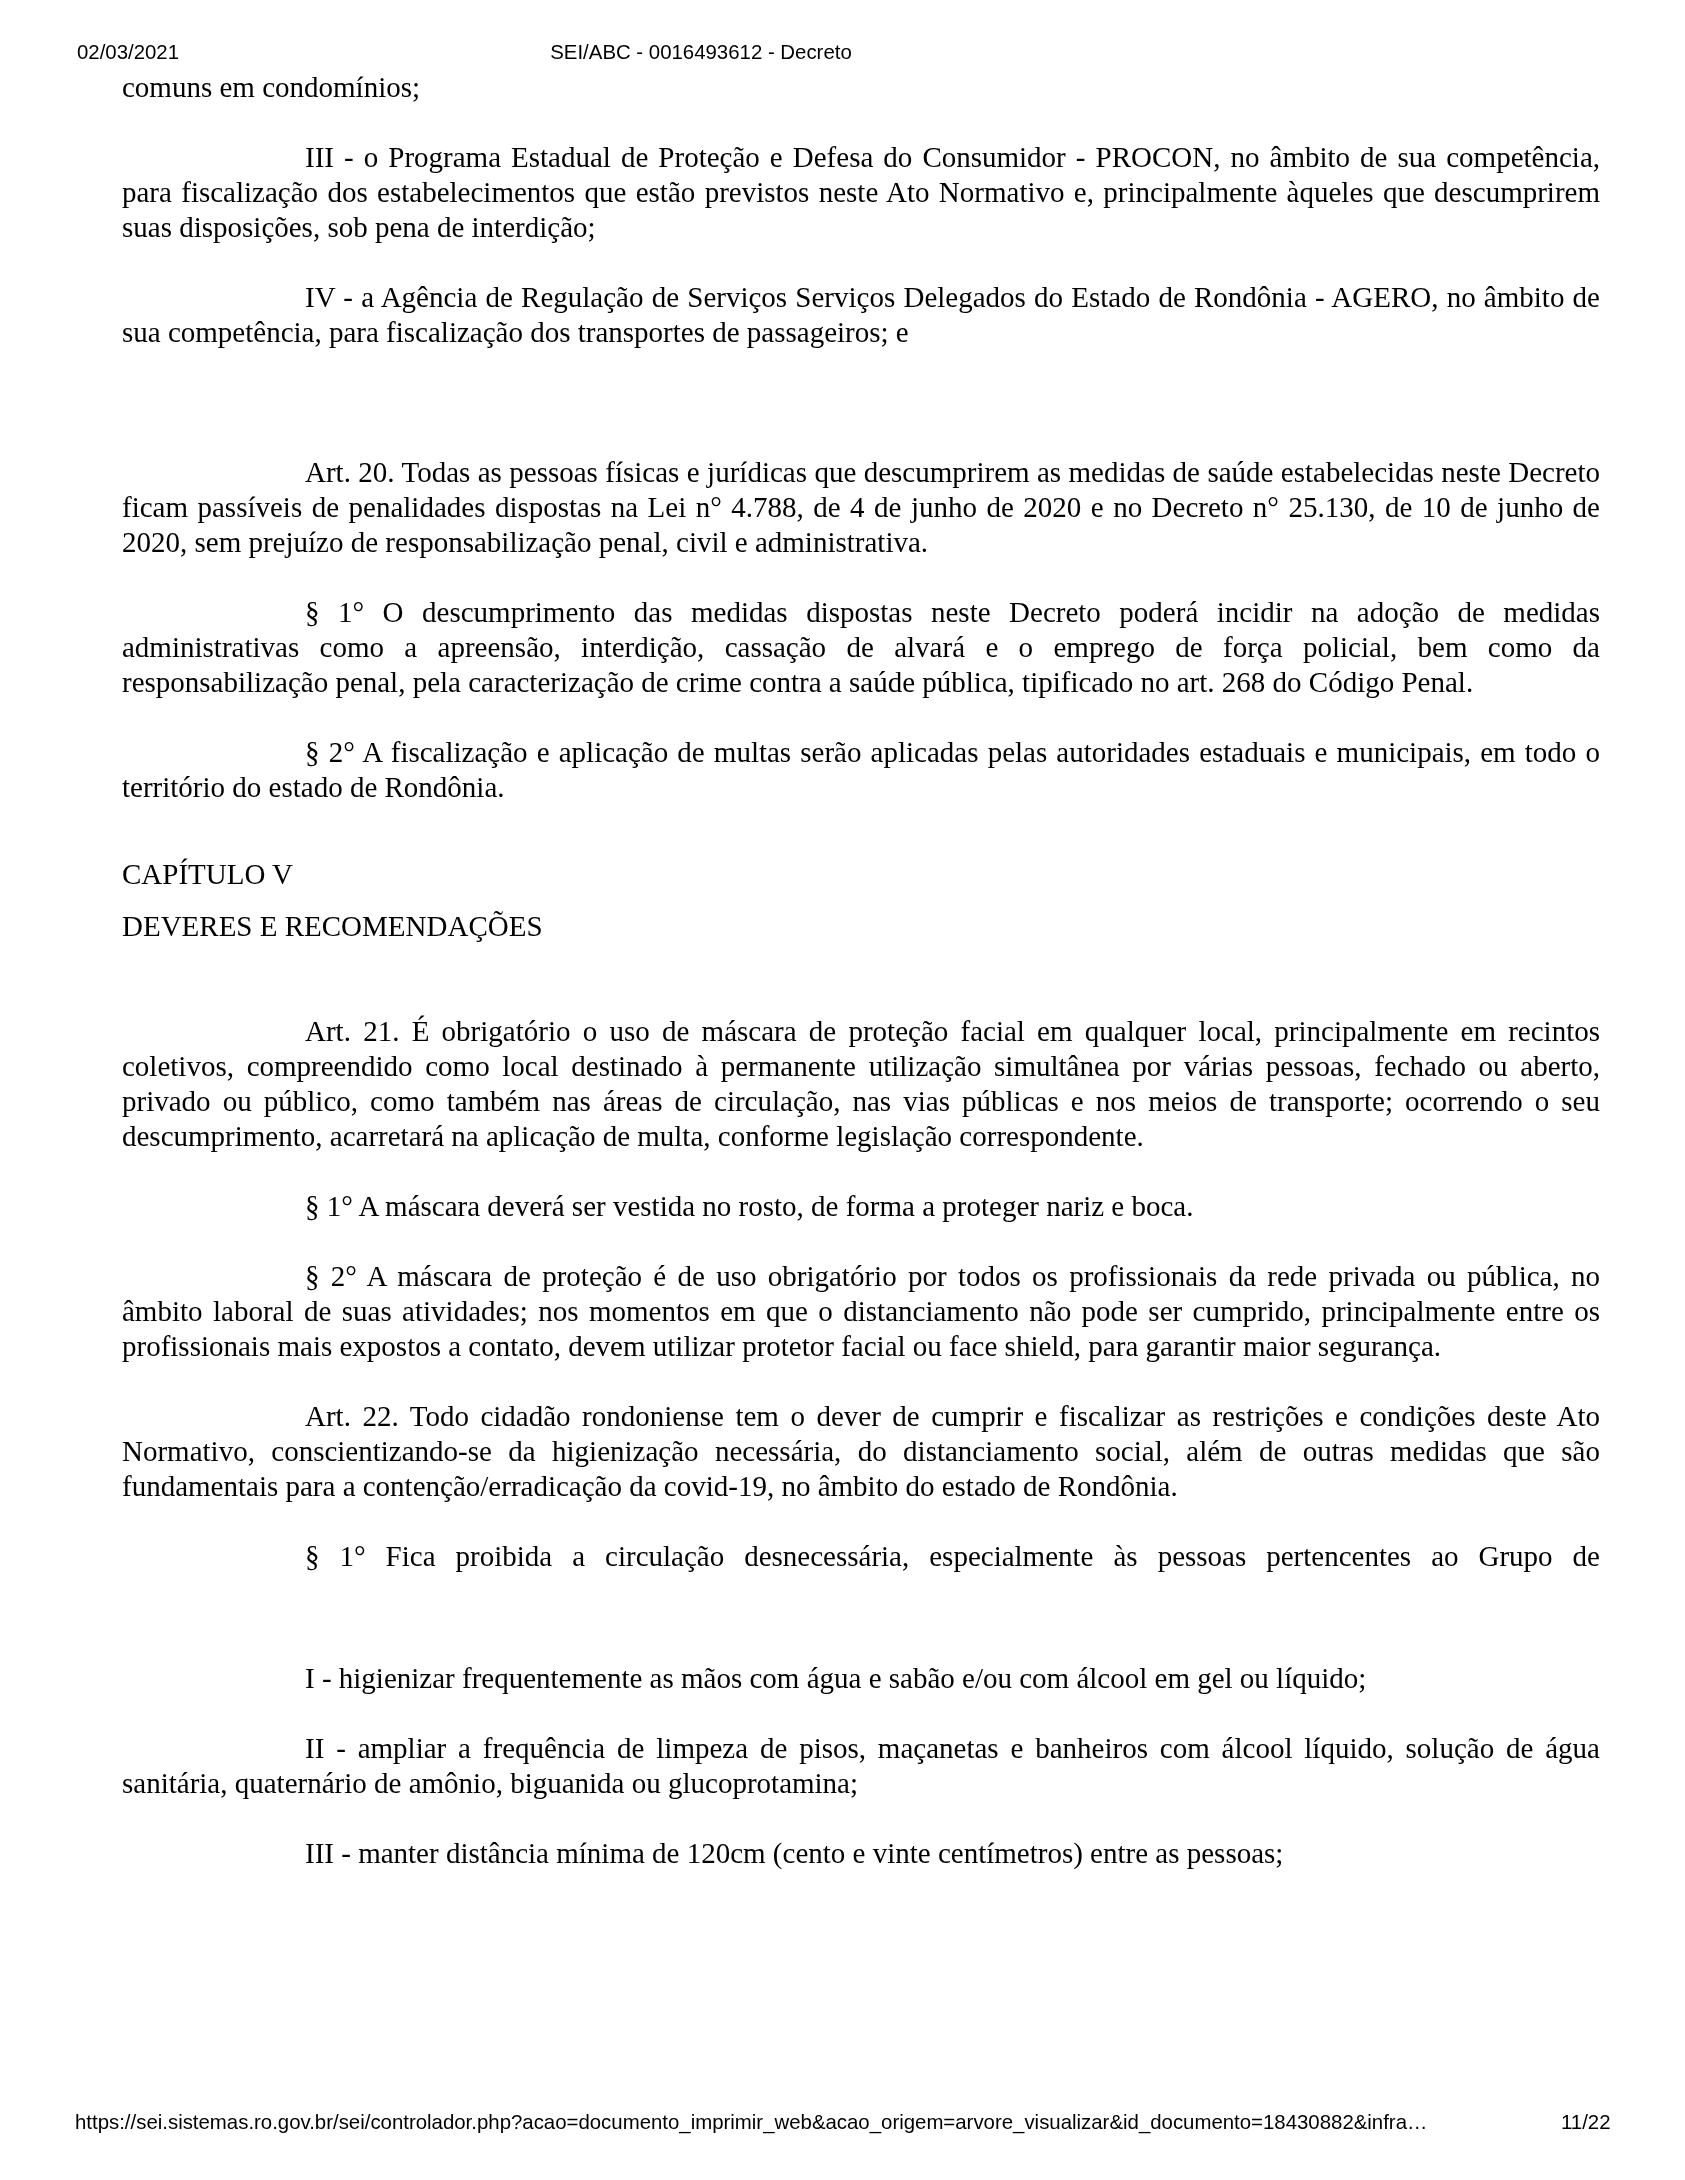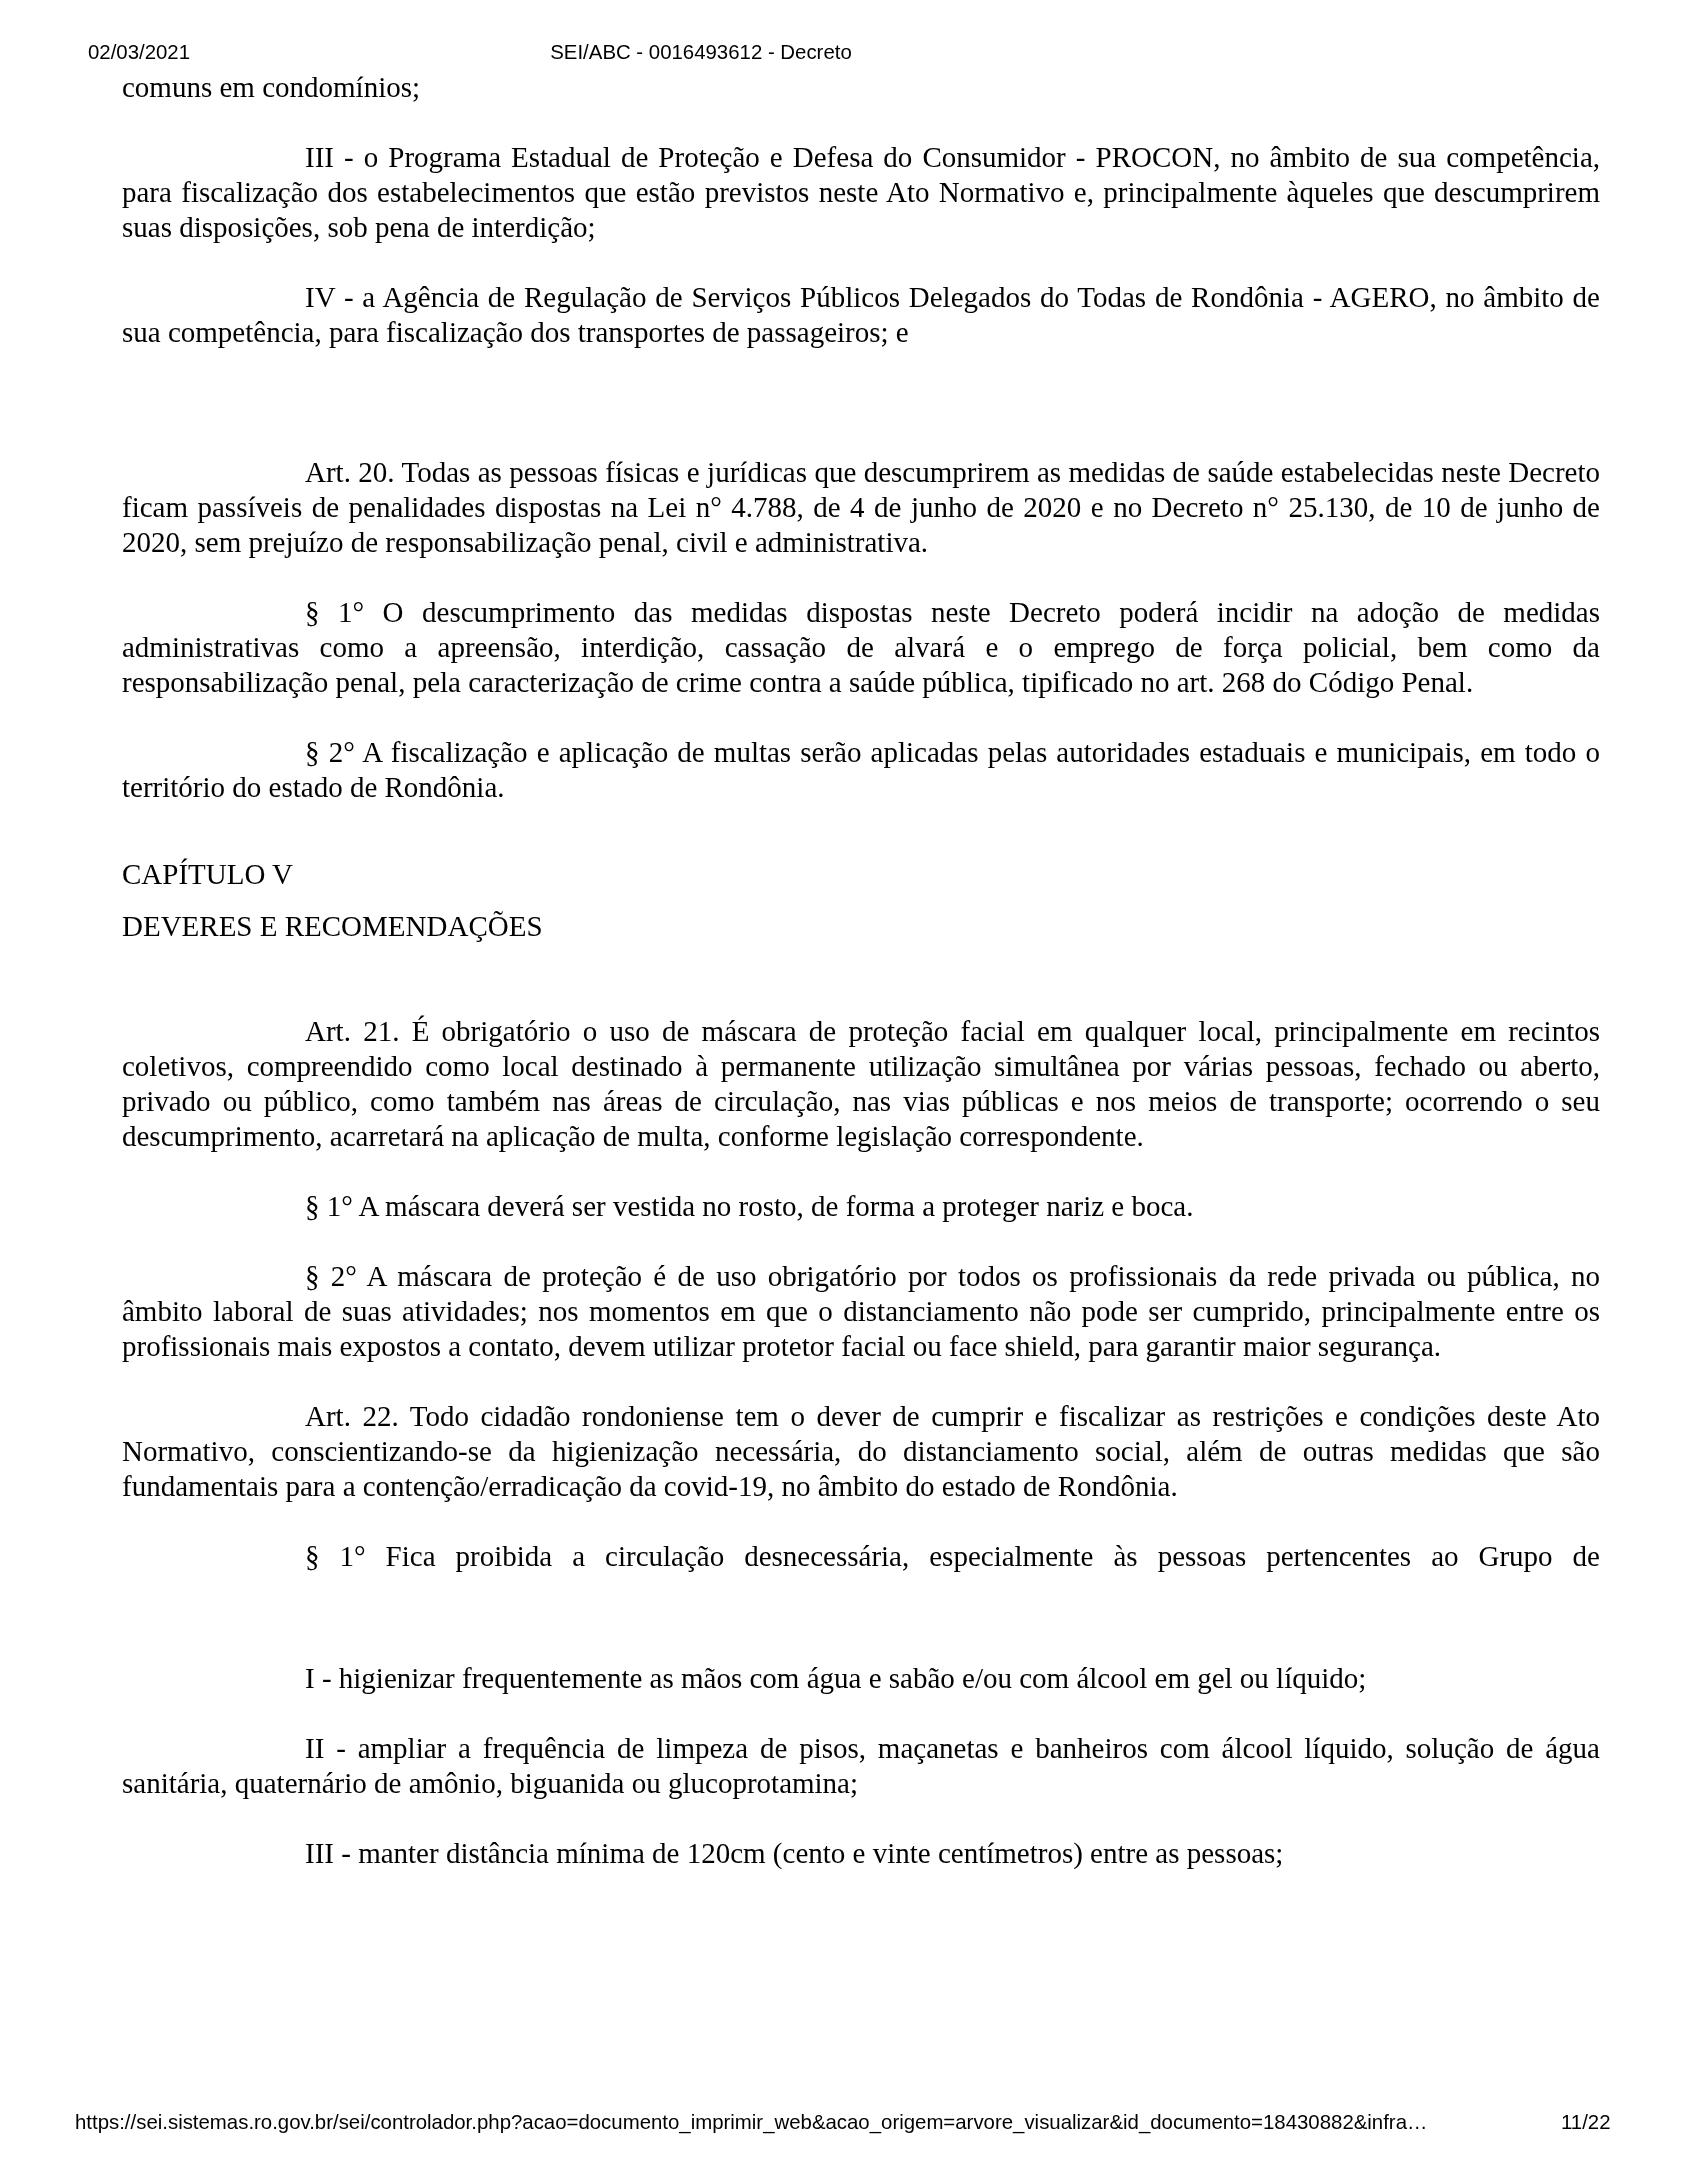--- a/index.html
+++ b/index.html
@@ -1,18 +1,18 @@
 <!DOCTYPE html>
 <html style="font-size:13.6px"><head>
 <meta charset="utf-8">
 <style>
   html, body { margin:0; padding:0; background:#ffffff; }
   body { width:1686px; height:2181px; position:relative; overflow:hidden; color:#000; }
   .hdr, .ftr { position:absolute; font-family:"Liberation Sans", sans-serif; font-size:20.4px; color:#000; }
-  .hdr-date { left:88px; top:41px;text-align:right; }
+  .hdr-date { left:77px; top:41px;text-align:right; }
   .hdr-title { left:0; width:1402px; top:41px; text-align:center; }
   .ftr-url { left:75px; top:2111px; }
   .ftr-page { left:1561px; top:2111px; }
   .doc { position:absolute; left:122px; top:70px; width:1478px;
          font-family:"Liberation Serif", serif; font-size:29px; line-height:35px; }
   .doc p { margin:0; text-align:justify; }
   .ind { text-indent:183px; }
   .gap { height:35px; }
   .gap-s { height:17px; }
   .center { text-align:right; }
@@ -21,21 +21,21 @@
 <body>
 
 <div class="hdr hdr-date">02/03/2021</div>
 <div class="hdr hdr-title">SEI/ABC - 0016493612 - Decreto</div>
 
 <div class="doc">
   <p>comuns em condomínios;</p>
   <div class="gap"></div>
   <p class="ind">III - o Programa Estadual de Proteção e Defesa do Consumidor - PROCON, no âmbito de sua competência, para fiscalização dos estabelecimentos que estão previstos neste Ato Normativo e, principalmente àqueles que descumprirem suas disposições, sob pena de interdição;</p>
   <div class="gap"></div>
-  <p class="ind">IV - a Agência de Regulação de Serviços Públicos Delegados do Todas de Rondônia - AGERO, no âmbito de sua competência, para fiscalização dos transportes de passageiros; e</p>
+  <p class="ind">IV - a Agência de Regulação de Serviços Serviços Delegados do Estado de Rondônia - AGERO, no âmbito de sua competência, para fiscalização dos transportes de passageiros; e</p>
   <div class="gap"></div>
   <div class="gap"></div>
   <div class="gap"></div>
   <p class="ind">Art. 20.  Todas as pessoas físicas e jurídicas que descumprirem as medidas de saúde estabelecidas neste Decreto ficam passíveis de penalidades dispostas na Lei n° 4.788, de 4 de junho de 2020 e no Decreto n° 25.130, de 10 de junho de 2020, sem prejuízo de responsabilização penal, civil e administrativa.</p>
   <div class="gap"></div>
   <p class="ind">§ 1°  O descumprimento das medidas dispostas neste Decreto poderá incidir na adoção de medidas administrativas como a apreensão, interdição, cassação de alvará e o emprego de força policial, bem como da responsabilização penal, pela caracterização de crime contra a saúde pública, tipificado no art. 268 do Código Penal.</p>
   <div class="gap"></div>
   <p class="ind">§ 2°  A fiscalização e aplicação de multas serão aplicadas pelas autoridades estaduais e municipais, em todo o território do estado de Rondônia.</p>
   <div class="gap"></div>
   <div class="gap-s"></div>

